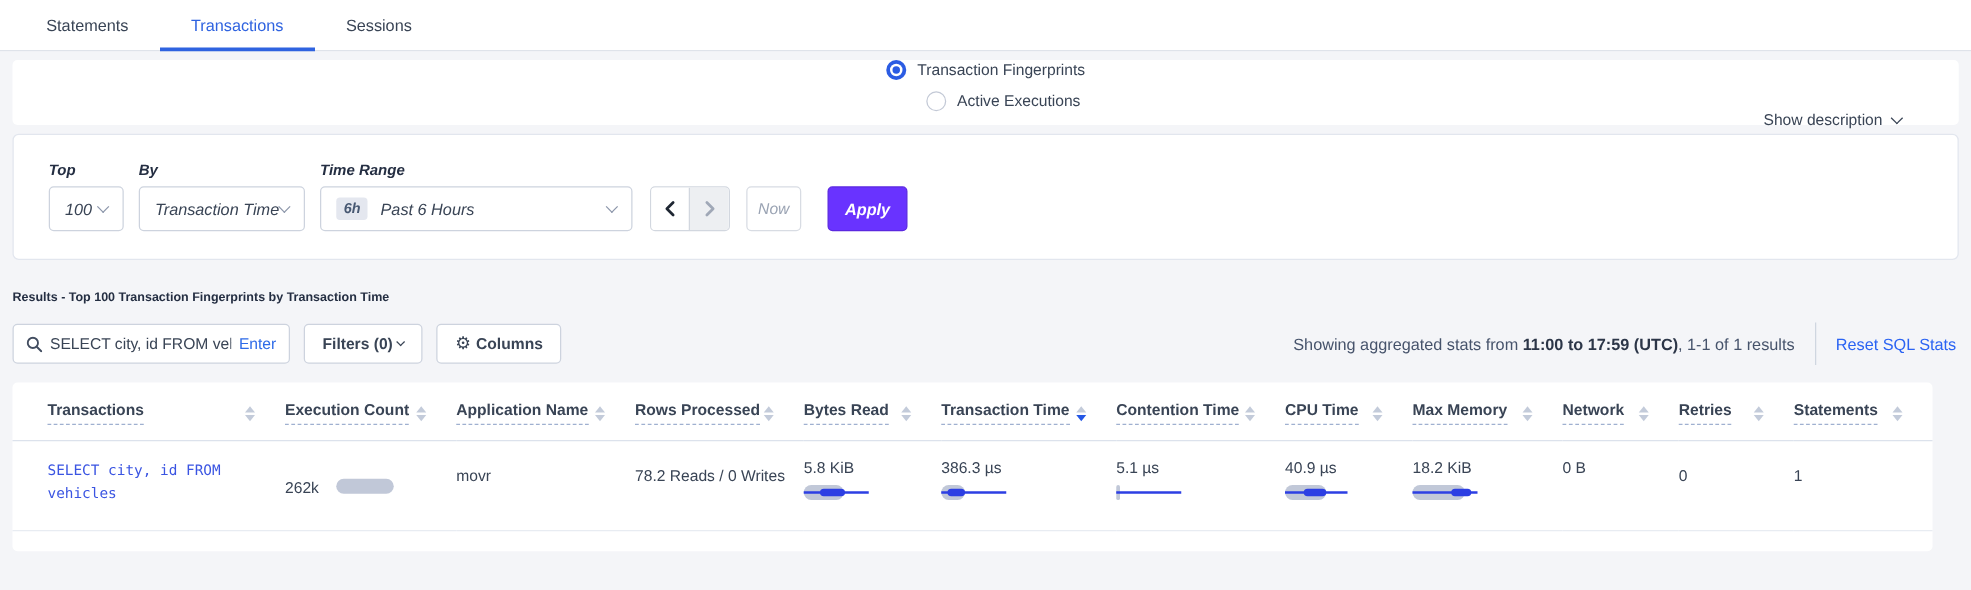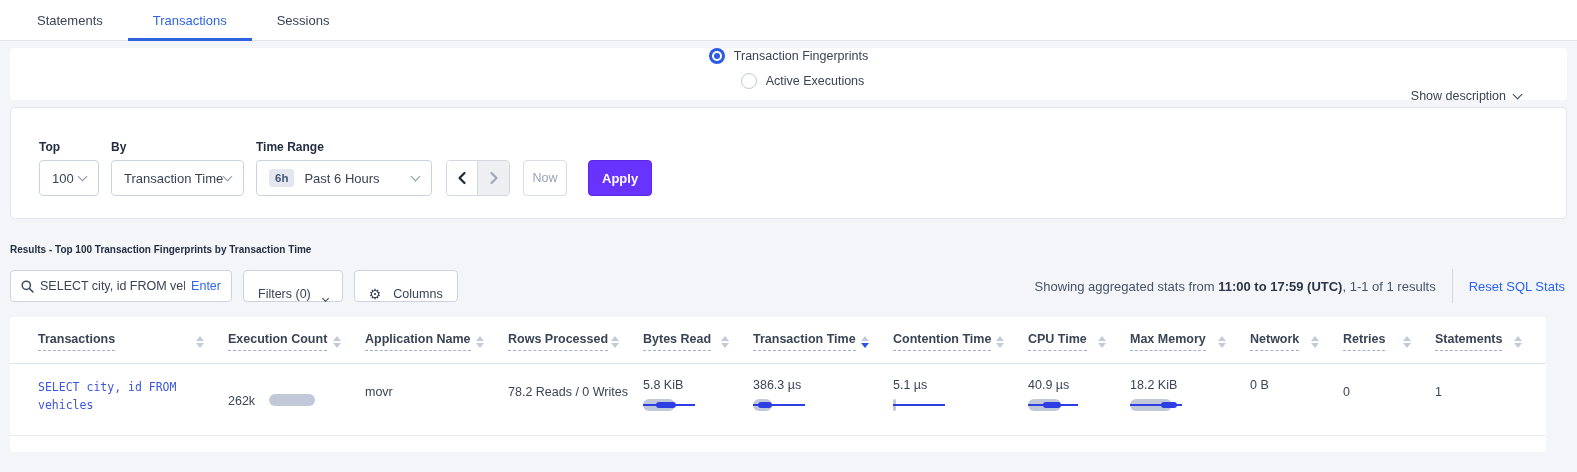--- a/index.html
+++ b/index.html
@@ -30,29 +30,29 @@
   .show-desc { margin-left:auto; margin-right:28px; font-size:12.5px; display:flex;
                align-items:center; gap:8px; cursor:pointer; color:#394455; }
   .chev { width:7px; height:7px; border-right:1.6px solid #394455; border-bottom:1.6px solid #394455;
           transform:rotate(45deg); margin-top:-4px; }
   .chev.gray { border-color:#8b95a9; }
   .chev.small { width:5px; height:5px; }
   
   .criteria-card { margin:7px 10px 0; background:#fff; border:1px solid #e2e6ee;
                    border-radius:5px; padding:17px 28px 22px; }
   .criteria-title { font-size:13.5px; font-weight:700; color:#242e42; }
-  .fields { display:flex; align-items:flex-end; margin-top:15px; }
+  .fields { display:flex; align-items:flex-end; margin-top:4px;font-style:italic; }
   .field { display:flex; flex-direction:column; margin-right:12px; }
   .field-label { font-size:12px; font-weight:700; color:#242e42; margin-bottom:6px; }
   .select { height:36px; border:1px solid #cdd3de; border-radius:4px; background:#fff;
             display:flex; align-items:center; padding:0 12px; font-size:13px; cursor:pointer; }
   .select .chev { margin-left:auto; }
   .sel-top { width:60px; }
   .sel-by { width:133px; }
-  .sel-range { width:176px; }
+  .sel-range { width:250px; }
   .range-badge { background:#e4e7ef; border-radius:3px; font-size:11.5px; font-weight:700;
                  padding:3px 6px; margin-right:10px; color:#475872; }
   .arrow-group { display:flex; height:36px; border:1px solid #d2d7df; border-radius:4px;
                  overflow:hidden; margin-left:2px; }
   .arrow-btn { width:31px; display:flex; align-items:center; justify-content:center; cursor:pointer; }
   .arrow-btn.prev { background:#fff; border-right:1px solid #d2d7df; }
   .arrow-btn.next { background:#edeff2; }
   .now-btn { height:36px; width:44px; margin-left:13px; border:1px solid #d8dce3; border-radius:4px;
              background:#fff; color:#9aa3b3; font-size:12.5px; display:flex; align-items:center;
              justify-content:center; cursor:pointer; }
@@ -60,21 +60,21 @@
                border-radius:4px; color:#fff; font-size:13px; font-weight:700; display:flex;
                align-items:center; cursor:pointer; }
   
   .results-heading { margin:25px 10px 0; font-size:10px; font-weight:700; color:#242e42; }
   .controls-row { margin:15px 10px 0; display:flex; align-items:center; height:32px; }
   .search-box { width:222px; height:32px; border:1px solid #cdd3de; border-radius:4px; background:#fff;
                 display:flex; align-items:center; padding:0 10px; }
   .search-box .val { flex:1; font-size:12.5px; white-space:nowrap; overflow:hidden; margin:0 6px; }
   .enter-link { color:#2e6be8; font-size:12.5px; cursor:pointer; }
   .btn { height:32px; border:1px solid #cdd3de; border-radius:4px; background:#fff; font-size:12.5px;
-         font-weight:400; color:#394455; display:flex; align-items:flex-end; gap:12px; padding:0 14px;
+         font-weight:700; color:#394455; display:flex; align-items:center; gap:4px; padding:0 14px;
          cursor:pointer; }
   .filters-btn { margin-left:11px; }
   .columns-btn { margin-left:11px; }
   .gear { font-family:"DejaVu Sans", sans-serif; font-size:14px; line-height:1; color:#394455; }
   .stats { margin-left:auto; font-size:13px; color:#46536b; white-space:nowrap; }
   .stats b { color:#2c3648; }
   .vdiv { width:1px; height:34px; background:#cfd6e0; margin:0 16px; }
   .reset-link { color:#2a63f3; font-size:13px; font-weight:500; margin-right:2px; cursor:pointer;
                 white-space:nowrap; }
   

